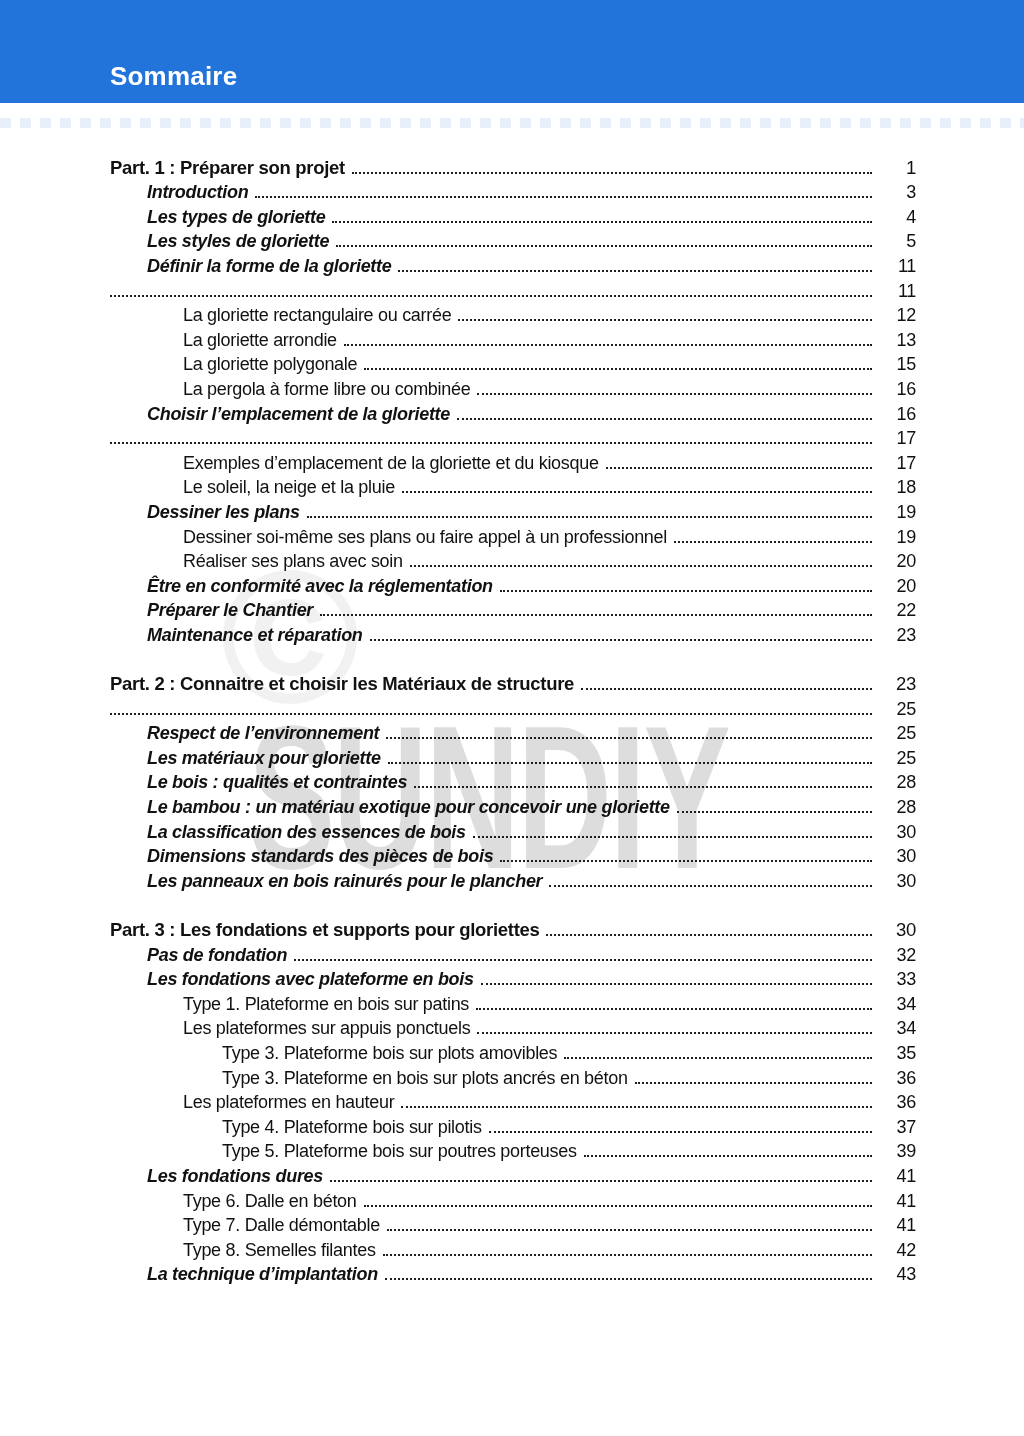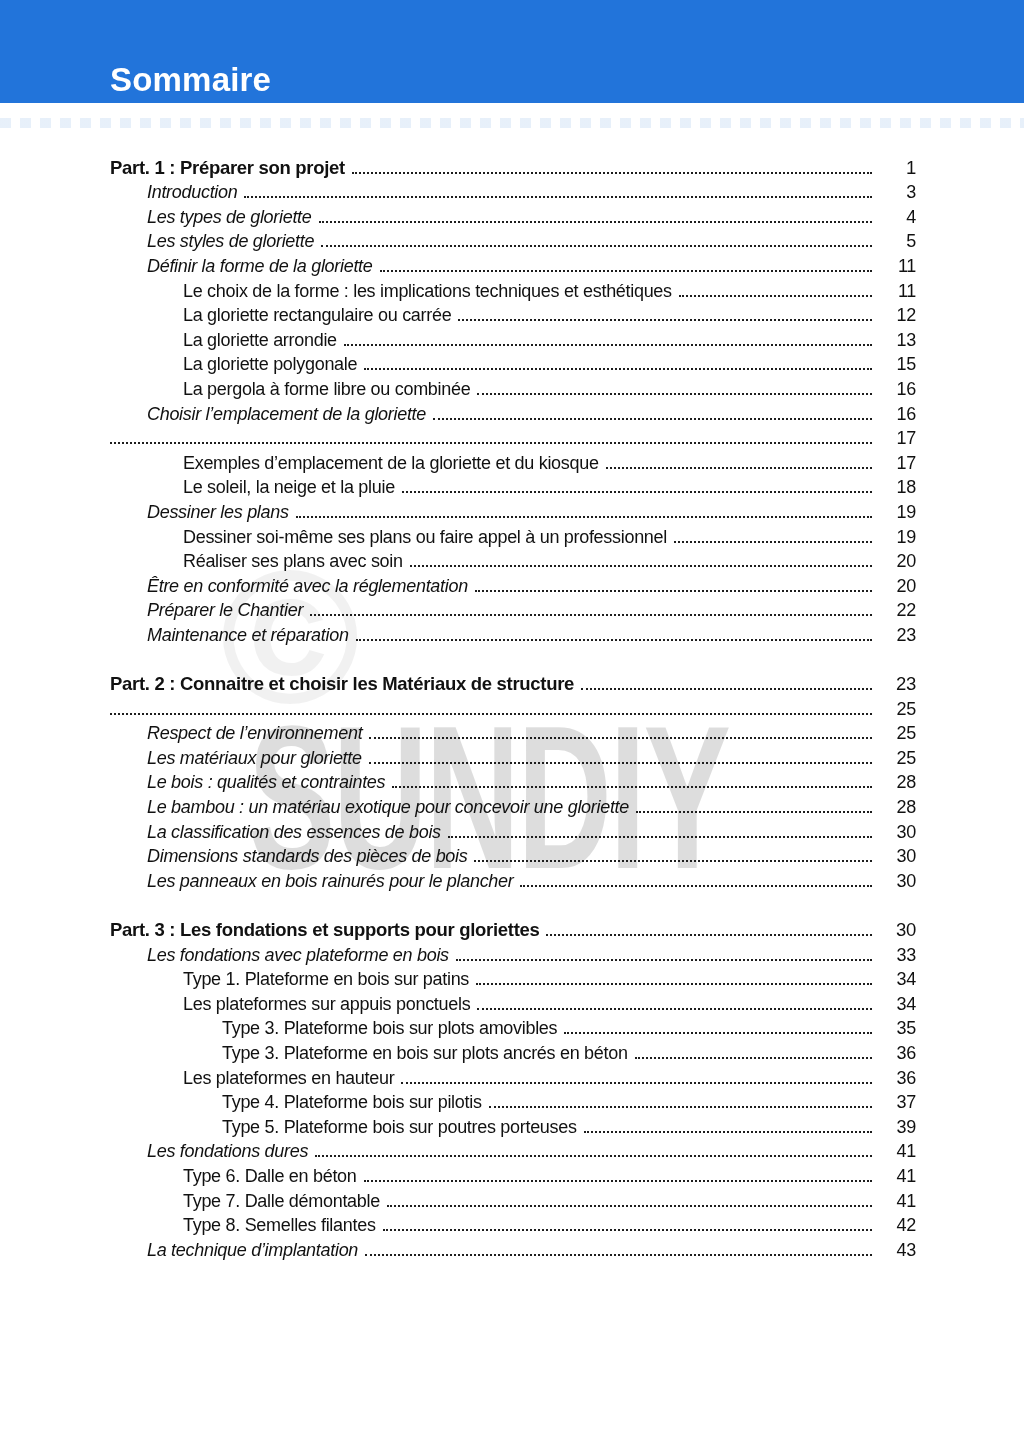--- a/index.html
+++ b/index.html
@@ -12,21 +12,21 @@
     color:#111;
   }
 
   
   .header {
     position:absolute; top:0; left:0; width:1024px; height:103px;
     background:#2274da;
   }
   .header .title {
     position:absolute; left:110px; top:61px; margin:0;
-    color:#ffffff; font-size:33px; font-weight:bold; letter-spacing:.2px;
+    color:#ffffff; font-size:26px; font-weight:bold; letter-spacing:.2px;
   }
   
   .artifact-strip {
     position:absolute; top:118px; left:0; width:1024px; height:10px;
     background:repeating-linear-gradient(90deg,
       rgba(176,205,238,0.30) 0 11px, rgba(255,255,255,0) 11px 20px);
   }
 
   
   .wm { position:absolute; z-index:0; line-height:1; user-select:none; pointer-events:none; }
@@ -61,21 +61,21 @@
     min-width:12px;
   }
   .row .page {
     flex:0 0 32px; text-align:right;
     font-weight:normal; font-style:normal;
     padding-bottom:2px;
   }
 
   .row.part  { font-size:18.5px; }
   .row.part  .label { font-weight:bold; }
-  .row.lvl1  .label { font-weight:normal; font-style:italic; margin-left:37px; }
+  .row.lvl1  .label { font-weight:bold; font-style:italic; margin-left:37px; }
   .row.lvl2  .label { margin-left:73px; }
   .row.lvl3  .label { margin-left:112px; }
 </style>
 </head>
 <body>
 
 <div class="header">
   <h1 class="title">Sommaire</h1>
 </div>
 <div class="artifact-strip"></div>
@@ -104,21 +104,20 @@
         <span class="label">Les styles de gloriette</span>
         <span class="dots"></span>
         <span class="page">5</span>
       </div>
       <div class="row lvl1">
         <span class="label">Définir la forme de la gloriette</span>
         <span class="dots"></span>
         <span class="page">11</span>
       </div>
       <div class="row lvl2">
-        <span class="label">Le choix de la forme : les implications techniques et esthétiques</span>
         <span class="dots"></span>
         <span class="page">11</span>
       </div>
       <div class="row lvl2">
         <span class="label">La gloriette rectangulaire ou carrée</span>
         <span class="dots"></span>
         <span class="page">12</span>
       </div>
       <div class="row lvl2">
         <span class="label">La gloriette arrondie</span>
@@ -231,20 +230,25 @@
         <span class="page">30</span>
       </div>
     </div>
     <div class="toc-section">
       <div class="row part">
         <span class="label">Part. 3 : Les fondations et supports pour gloriettes</span>
         <span class="dots"></span>
         <span class="page">30</span>
       </div>
       <div class="row lvl1">
+        <span class="label">Pas de fondation</span>
+        <span class="dots"></span>
+        <span class="page">32</span>
+      </div>
+      <div class="row lvl1">
         <span class="label">Les fondations avec plateforme en bois</span>
         <span class="dots"></span>
         <span class="page">33</span>
       </div>
       <div class="row lvl2">
         <span class="label">Type 1. Plateforme en bois sur patins</span>
         <span class="dots"></span>
         <span class="page">34</span>
       </div>
       <div class="row lvl2">

